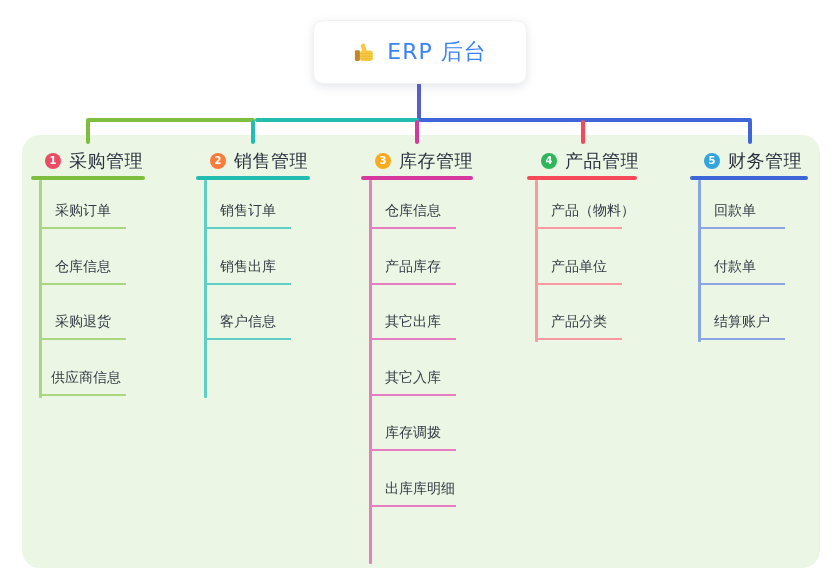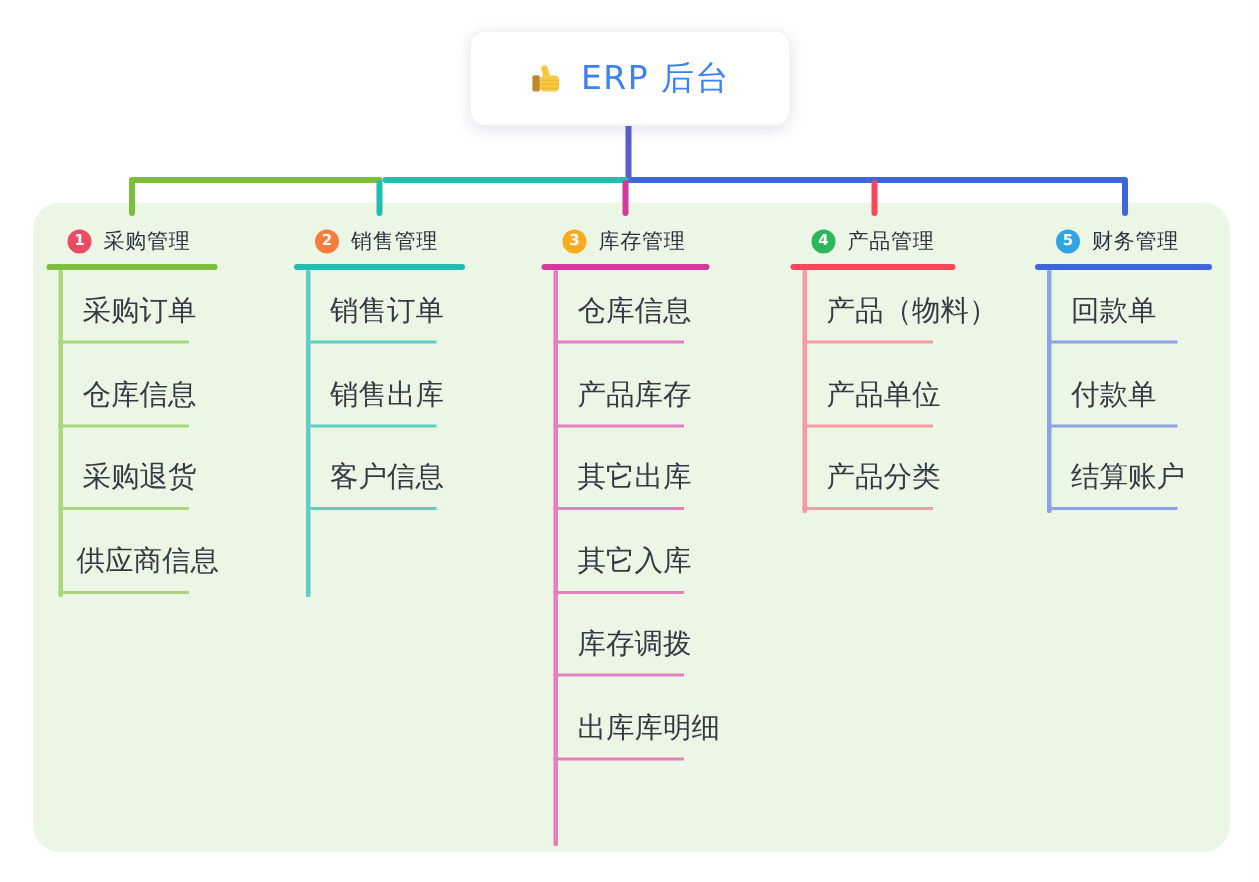--- a/index.html
+++ b/index.html
@@ -19,29 +19,29 @@
   }
   .root-title{font-size:22px;color:#3b82f6;font-weight:500;letter-spacing:1px;white-space:nowrap;}
   .line{position:absolute;border-radius:2px;}
   .branch{position:absolute;}
   .branch-head{display:flex;align-items:center;height:22px;cursor:default;}
   .badge{
     width:16px;height:16px;border-radius:50%;margin-left:14px;
     color:#fff;font-size:10px;font-weight:bold;line-height:16px;
     display:flex;align-items:center;justify-content:center;flex:0 0 auto;
   }
-  .branch-label{margin-left:8px;font-size:14px;color:#2b313f;font-weight:500;letter-spacing:.5px;white-space:nowrap;text-align:right;}
+  .branch-label{margin-left:8px;font-size:18px;color:#2b313f;font-weight:500;letter-spacing:.5px;white-space:nowrap;text-align:right;}
   .head-rule{height:4px;border-radius:2px;margin-top:4px;}
   .rows{position:relative;margin-left:8px;}
   .spine{position:absolute;width:2.5px;border-radius:1px;}
   .row{
     width:87px;height:55.5px;box-sizing:border-box;
     display:flex;align-items:flex-end;padding:0 0 7px 16px;
     border-bottom:2px solid #ccc;
-    font-size:19px;color:#333a45;white-space:nowrap;
+    font-size:14px;color:#333a45;white-space:nowrap;
   }
   .row:first-child{height:49px;}
 </style>
 </head>
 <body>
 
 <div class="stage">
 
   <div class="panel"></div>
 

